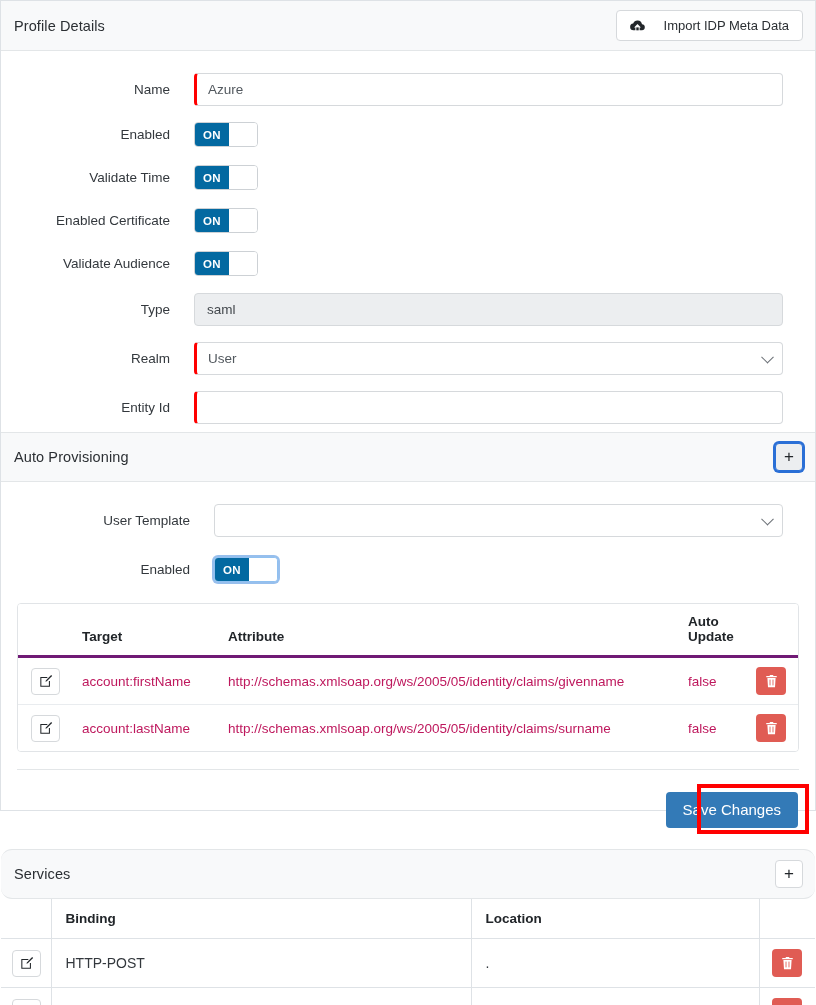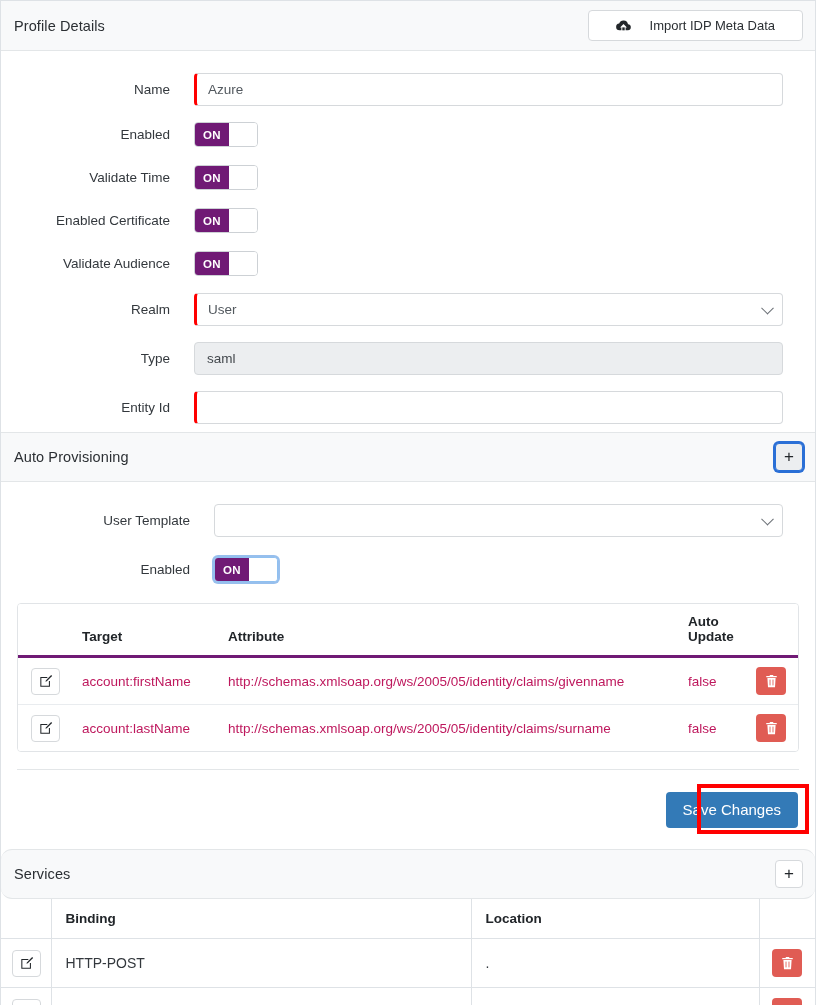--- a/index.html
+++ b/index.html
@@ -7,21 +7,21 @@
     width: 816px;
     height: 1005px;
     background: #ffffff;
     font-family: "Liberation Sans", sans-serif;
     color: #212529;
     overflow: hidden;
   }
   .page {
     position: relative;
     width: 816px;
-    height: 1005px;
+    height: 811px;
     border: 1px solid #dee2e6;
     background: #fff;
   }
 
   
   .section-head {
     height: 50px;
     background: #f8f9fa;
     border-bottom: 1px solid #e3e6e8;
     display: flex;
@@ -34,21 +34,21 @@
     letter-spacing: .1px;
   }
   .section-head .spacer { flex: 1; }
 
   
   .btn-import {
     display: inline-flex;
     align-items: center;
     gap: 19px;
     height: 31px;
-    padding: 0 27px;
+    padding: 0 13px;
     background: #fff;
     border: 1px solid #d6d9dc;
     border-radius: 4px;
     font-size: 13px;
     color: #2b2f33;
     cursor: pointer;
     white-space: nowrap;
   }
   .btn-import svg { display: block; }
 
@@ -117,21 +117,21 @@
     display: inline-flex;
     width: 64px; height: 25px;
     border: 1px solid #cdd1d5;
     border-radius: 4px;
     overflow: hidden;
     background: #fff;
     cursor: pointer;
   }
   .toggle .on {
     width: 34px;
-    background: #701a75;
+    background: #0369a1;
     color: #fff;
     font-size: 11.5px;
     font-weight: bold;
     display: flex;
     align-items: center;
     justify-content: center;
     letter-spacing: .3px;
   }
   .toggle .knob { flex: 1; background: #fff; }
   .toggle.focused {
@@ -299,33 +299,33 @@
       <div class="lbl">Validate Audience</div>
       <div class="ctl">
         <div class="toggle">
           <span class="on">ON</span>
           <span class="knob"></span>
         </div>
       </div>
     </div>
 
     <div class="frow" style="height:49px;">
+      <div class="lbl">Type</div>
+      <div class="ctl">
+        <div class="inp readonly">saml</div>
+      </div>
+    </div>
+
+    <div class="frow" style="height:49px;">
       <div class="lbl">Realm</div>
       <div class="ctl">
         <div class="inp req sel">
           <span>User</span>
           <span class="caret"></span>
         </div>
-      </div>
-    </div>
-
-    <div class="frow" style="height:49px;">
-      <div class="lbl">Type</div>
-      <div class="ctl">
-        <div class="inp readonly">saml</div>
       </div>
     </div>
 
     <div class="frow" style="height:49px;">
       <div class="lbl">Entity Id</div>
       <div class="ctl">
         <div class="inp req"></div>
       </div>
     </div>
 

